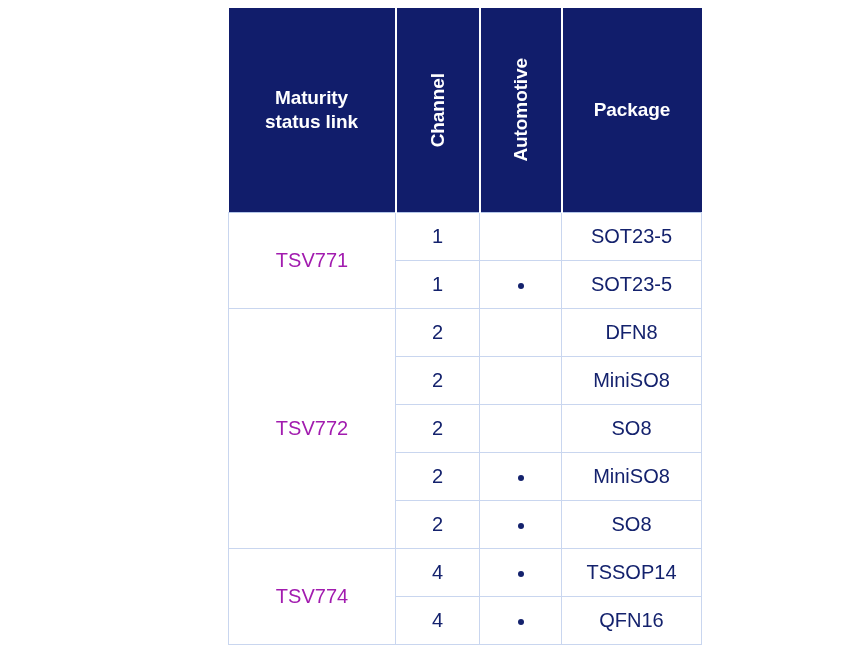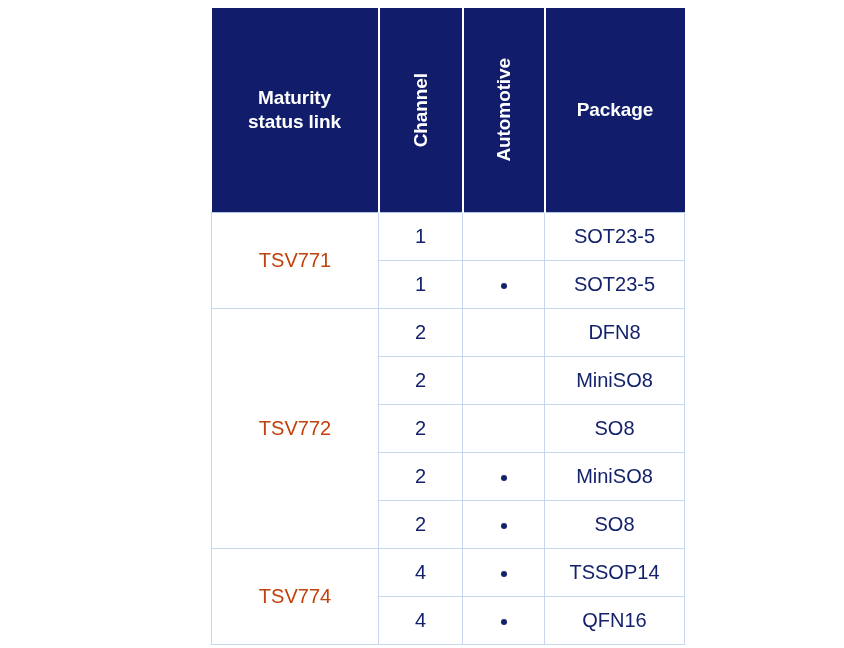--- a/index.html
+++ b/index.html
@@ -17,21 +17,21 @@
 
   #canvas {
     position: relative;
     width: 844px;
     height: 648px;
   }
 
   
   #product-table {
     position: absolute;
-    left: 211px;
+    left: 228px;
     top: 8px;
     width: 473px;
     border-collapse: collapse;
     table-layout: fixed;
     background: #ffffff;
   }
 
   #product-table col.c-device    { width: 167px; }
   #product-table col.c-channel   { width: 84px;  }
   #product-table col.c-auto      { width: 82px;  }
@@ -78,21 +78,21 @@
     height: 47px;
     padding: 0 4px;
     text-align: center;
     vertical-align: middle;
     color: #14226d;
     font-size: 20px;
     background: #ffffff;
   }
 
   #product-table tbody td.device-cell {
-    color: #c2410c;
+    color: #a21caf;
     font-size: 20px;
   }
 
   #product-table tbody tr.group-start > td {
     border-top: 1px solid #b4c6e8;
   }
 
   .dot {
     display: inline-block;
     width: 6px;

